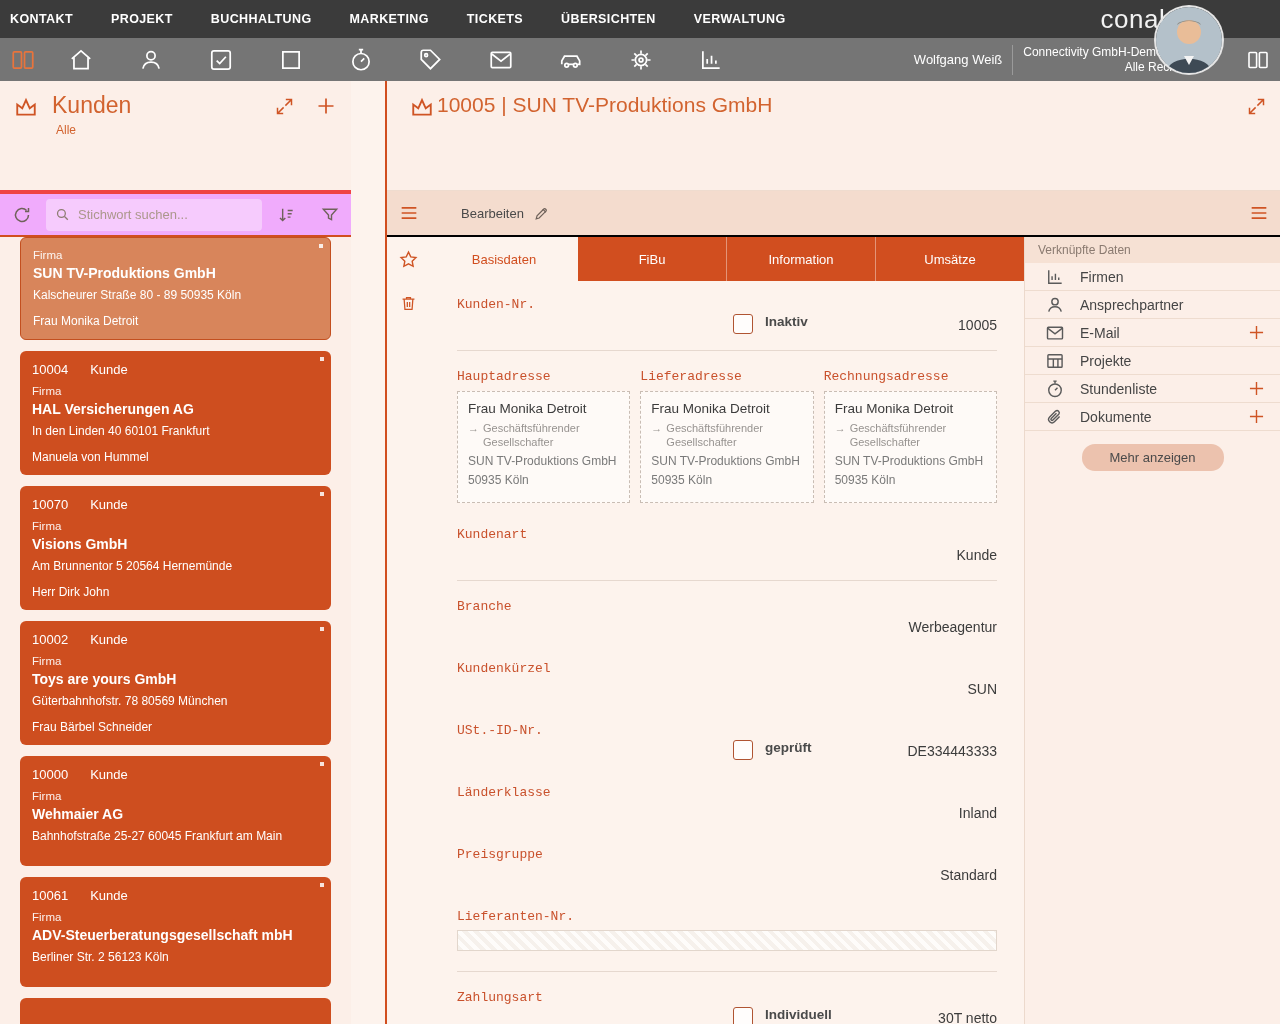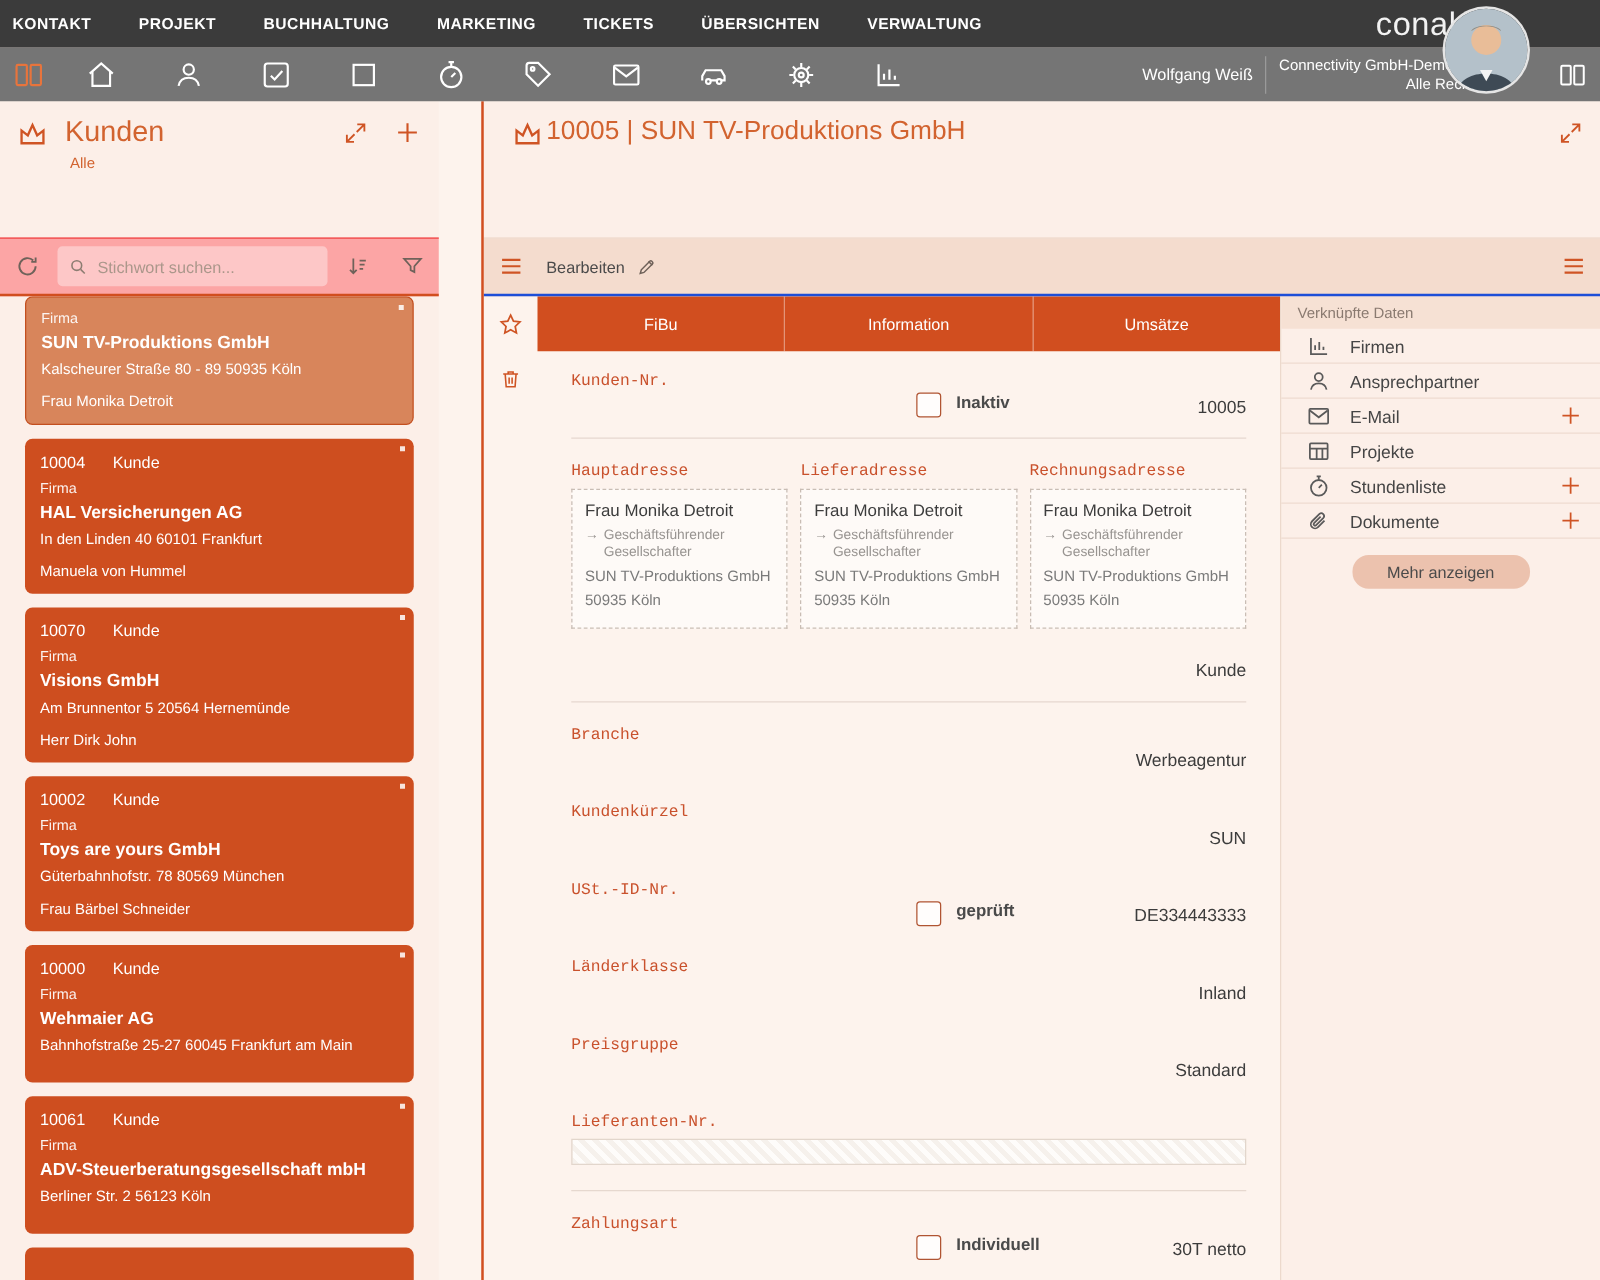--- a/index.html
+++ b/index.html
@@ -37,21 +37,21 @@
   
   .left-panel { position:absolute; top:81px; left:0; width:351px; height:943px; background:#fcefe8;
     display:flex; flex-direction:column; }
   .lp-header { height:109px; flex:none; position:relative; }
   .lp-crown { position:absolute; left:12px; top:12px; color:#cf5424; }
   .lp-title { position:absolute; left:52px; top:11px; font-size:23px; color:#d2632f; }
   .lp-sub { position:absolute; left:56px; top:42px; font-size:12px; color:#d2632f; cursor:pointer; }
   .lp-expand { position:absolute; right:56px; top:15px; color:#cf5424; cursor:pointer; }
   .lp-plus { position:absolute; right:13px; top:13px; color:#cf5424; cursor:pointer; }
 
-  .lp-search { height:47px; flex:none; background:#fca5a5; border-top:1px solid #ef4444;
+  .lp-search { height:47px; flex:none; background:#f0abfc; border-top:4px solid #ef4444;
     border-bottom:2px solid #d14e1f; display:flex; align-items:center; }
   .sq-btn { width:44px; height:44px; display:flex; align-items:center; justify-content:center;
     color:#6f625a; cursor:pointer; flex:none; }
   .search-box { flex:1; height:32px; margin:0 2px; background:rgba(255,255,255,.38); border-radius:4px;
     display:flex; align-items:center; padding:0 8px; gap:7px; }
   .search-box input { flex:1; border:none; outline:none; background:transparent; font-size:13px;
     color:#6b5b51; font-family:inherit; }
   .search-box input::placeholder { color:#ab978b; }
   .search-mag { color:#8d7d72; }
 
@@ -70,21 +70,21 @@
 
   
   .content { position:absolute; left:387px; top:81px; width:893px; height:943px; background:#fdf3ed;
     display:flex; flex-direction:column; }
   .m-header { height:109px; flex:none; position:relative; background:#fcefe8; }
   .m-crown { position:absolute; left:21px; top:12px; color:#cf5424; }
   .m-title { position:absolute; left:50px; top:12px; font-size:21px; color:#d2632f; }
   .m-expand { position:absolute; right:13px; top:15px; color:#cf5424; cursor:pointer; }
 
   .m-toolbar { height:47px; flex:none; background:#f4dcce; border-top:1px solid #efdccf;
-    border-bottom:2px solid #1d4ed8; display:flex; align-items:center; position:relative; }
+    border-bottom:2px solid #000000; display:flex; align-items:center; position:relative;gap:24px; }
   .m-burger { width:44px; display:flex; justify-content:center; color:#cf5424; cursor:pointer; }
   .m-edit { display:flex; align-items:center; gap:9px; margin-left:6px; cursor:pointer; }
   .m-edit-label { font-size:13px; color:#4a4a4a; }
   .m-edit-pencil { color:#6f625a; }
   .m-burger-right { position:absolute; right:10px; color:#cf5424; cursor:pointer; }
 
   .m-body { flex:1; display:flex; min-height:0; }
   .left-strip { width:43px; flex:none; display:flex; flex-direction:column; align-items:center;
     padding-top:12px; gap:24px; color:#cf5424; }
   .strip-btn { cursor:pointer; }
@@ -401,20 +401,21 @@
         </div>
         <div class="strip-btn">
           <svg class="icon" width="19" height="19" viewBox="0 0 24 24" fill="none" stroke="currentColor" stroke-width="1.6">
               <path d="M4.5 6.5h15M9.5 6.5V4.5h5v2M6.5 6.5l1 13h9l1-13M10.5 10v6.5M13.5 10v6.5"></path>
             </svg>
         </div>
       </div>
 
       <div class="form-area">
         <div class="tabs">
+          <div class="tab active">Basisdaten</div>
           <div class="tab">FiBu</div>
           <div class="tab">Information</div>
           <div class="tab">Umsätze</div>
         </div>
 
         <div class="form-scroll">
 
           <div class="field">
             <div class="f-label">Kunden-Nr.</div>
             <div class="f-value">10005</div>
@@ -459,20 +460,21 @@
                     <span class="addr-arrow"></span>
                     <span><span>Geschäftsführender</span><br><span>Gesellschafter</span></span>
                   </div>
                 <div class="addr-line">SUN TV-Produktions GmbH</div>
                 <div class="addr-line">50935 Köln</div>
               </div>
             </div>
           </div>
 
           <div class="field">
+            <div class="f-label">Kundenart</div>
             <div class="f-value">Kunde</div>
           </div>
 
           <div class="divider"></div>
 
           <div class="field" style="margin-bottom:25px">
             <div class="f-label">Branche</div>
             <div class="f-value">Werbeagentur</div>
           </div>
 

